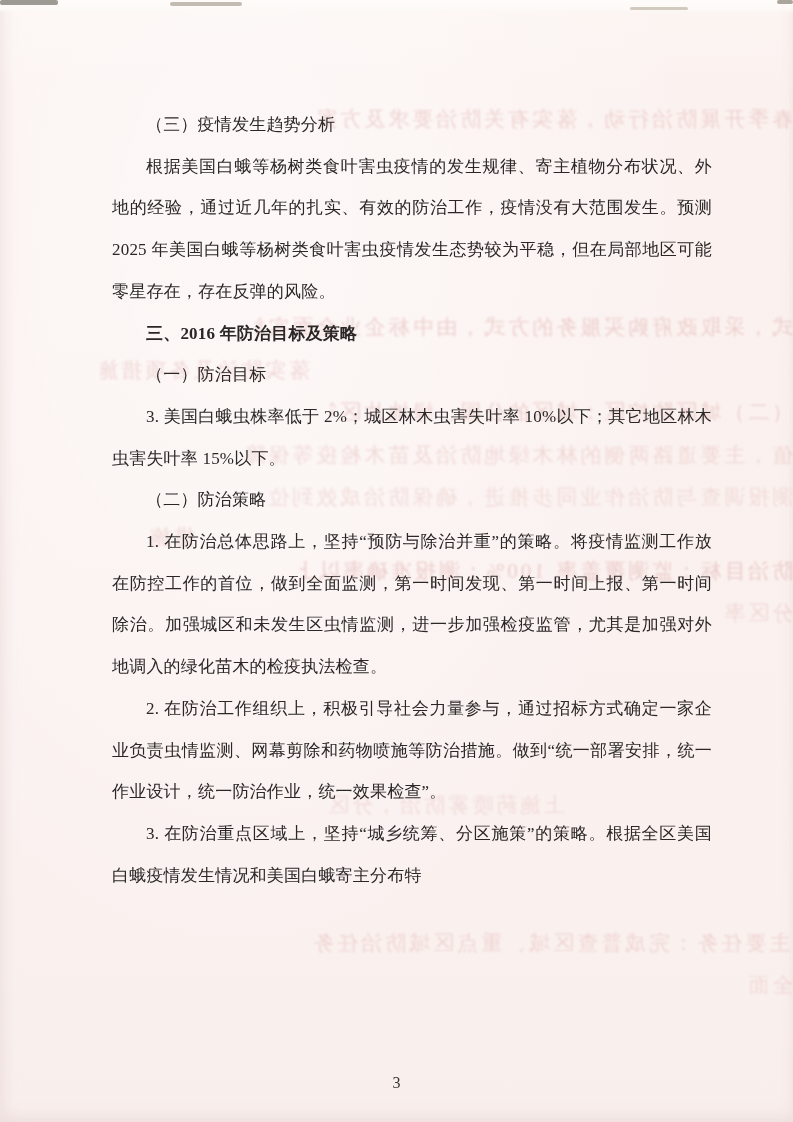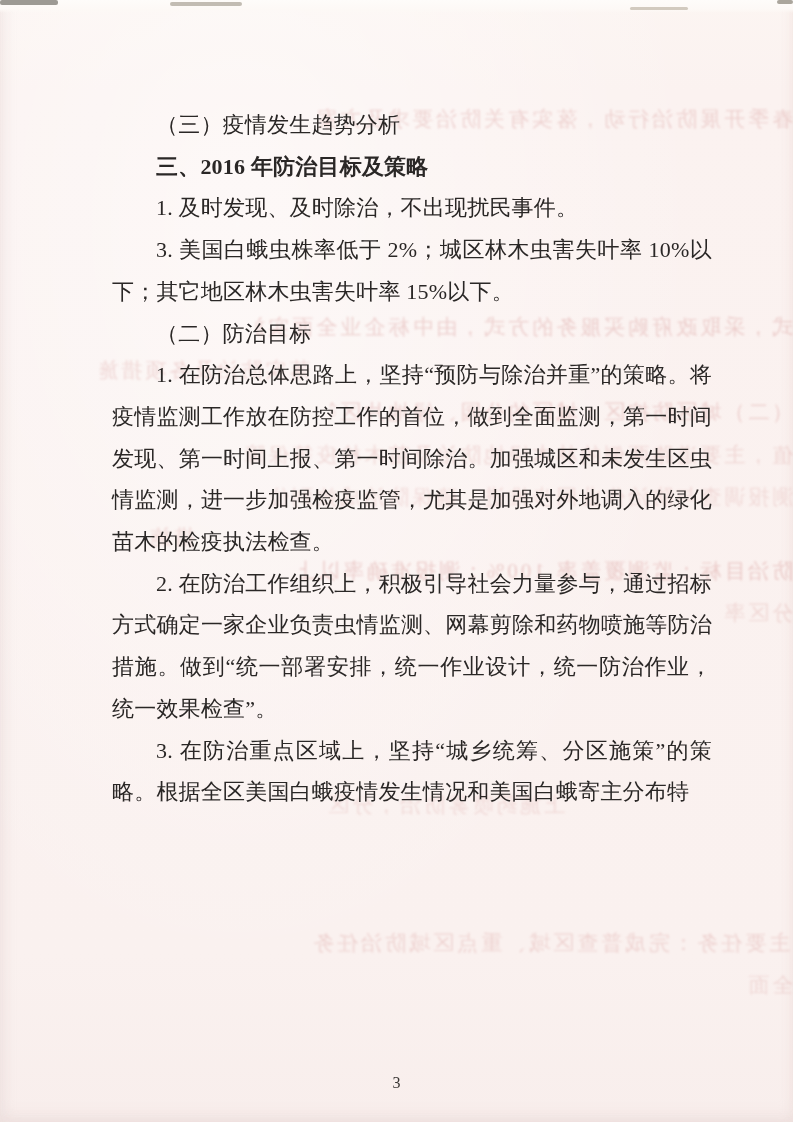--- a/index.html
+++ b/index.html
@@ -42,21 +42,21 @@
     color: rgba(206,129,126,0.52);
     transform: scaleX(-1);
     filter: blur(1.1px);
     white-space: nowrap; overflow: hidden;
   }
 
   .text-block {
     position: absolute;
     left: 112px; top: 104px; width: 600px;
     color: #2a2726;
-    font-size: 22px; line-height: 41.7px; letter-spacing: 0.2px;
+    font-size: 17px; line-height: 41.7px; letter-spacing: 0.2px;
     text-align: justify;
     text-justify: inter-character;
   }
   .text-block p { margin: 0; text-indent: 2em; }
   .text-block p.heading { font-weight: bold; }
 
   .page-number {
     position: absolute;
     left: 0; width: 793px; top: 1074px;
     text-align: center;
@@ -85,24 +85,25 @@
       <div class="bleed-line" style="top: 522px; left: 100px; width: 95px; opacity: 0.5;">措施</div>
       <div class="bleed-line" style="top: 556px; left: 300px; width: 493px; opacity: 0.65;">防治目标：监测覆盖率 100%；测报准确率以上</div>
       <div class="bleed-line" style="top: 598px; left: 655px; width: 138px; opacity: 0.45;">分区率</div>
       <div class="bleed-line" style="top: 790px; left: 250px; width: 315px; opacity: 0.4;">上施药喷雾防治，分区</div>
       <div class="bleed-line" style="top: 928px; left: 250px; width: 540px; opacity: 0.5;">主要任务：完成普查区域、重点区域防治任务</div>
       <div class="bleed-line" style="top: 970px; left: 720px; width: 73px; opacity: 0.4;">全面</div>
     </div>
 
   <div class="text-block" id="text-block">
       <p class="subheading">（三）疫情发生趋势分析</p>
+      <p class="paragraph">根据美国白蛾等杨树类食叶害虫疫情的发生规律、寄主植物分布状况、外地的经验，通过近几年的扎实、有效的防治工作，疫情没有大范围发生。预测 2025 年美国白蛾等杨树类食叶害虫疫情发生态势较为平稳，但在局部地区可能零星存在，存在反弹的风险。</p>
       <p class="heading">三、2016 年防治目标及策略</p>
-      <p class="paragraph">1. 及时发现、及时除治，不出现扰民事件。</p>
+      <p class="subheading">（一）防治目标</p>
       <p class="paragraph">3. 美国白蛾虫株率低于 2%；城区林木虫害失叶率 10%以下；其它地区林木虫害失叶率 15%以下。</p>
-      <p class="subheading">（二）防治目标</p>
+      <p class="subheading">（二）防治策略</p>
       <p class="paragraph">1. 在防治总体思路上，坚持“预防与除治并重”的策略。将疫情监测工作放在防控工作的首位，做到全面监测，第一时间发现、第一时间上报、第一时间除治。加强城区和未发生区虫情监测，进一步加强检疫监管，尤其是加强对外地调入的绿化苗木的检疫执法检查。</p>
       <p class="paragraph">2. 在防治工作组织上，积极引导社会力量参与，通过招标方式确定一家企业负责虫情监测、网幕剪除和药物喷施等防治措施。做到“统一部署安排，统一作业设计，统一防治作业，统一效果检查”。</p>
       <p class="paragraph">3. 在防治重点区域上，坚持“城乡统筹、分区施策”的策略。根据全区美国白蛾疫情发生情况和美国白蛾寄主分布特</p>
     </div>
 
   <div class="page-number">3</div>
 
 </div>
 
 </body></html>

